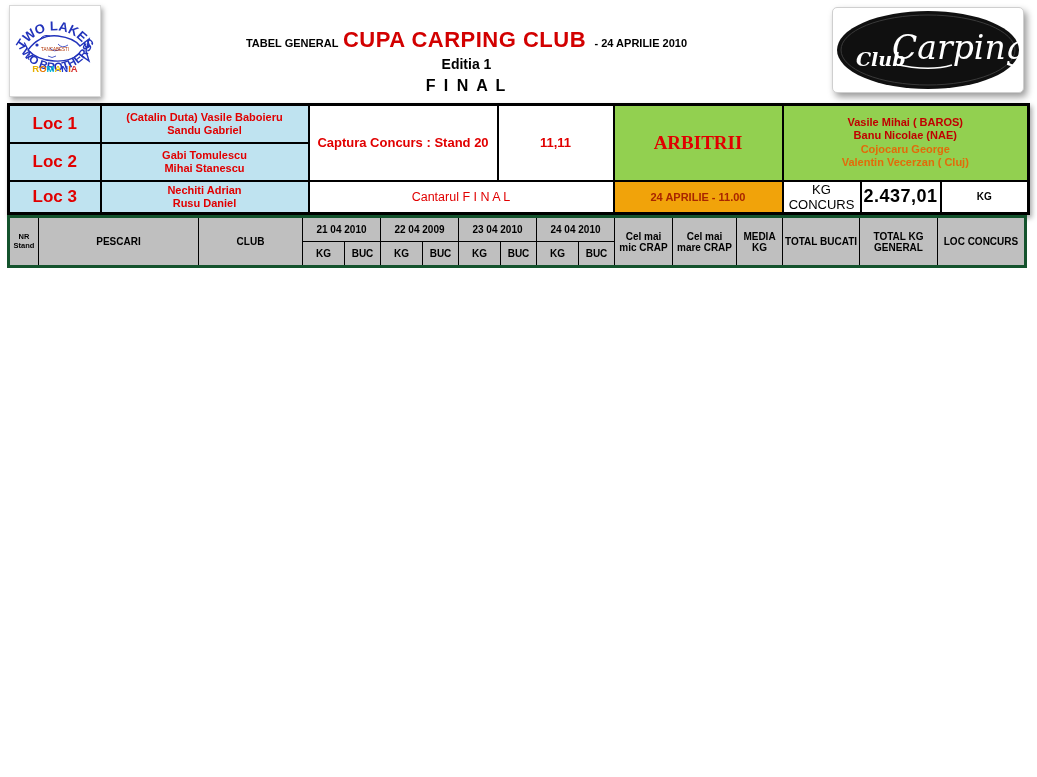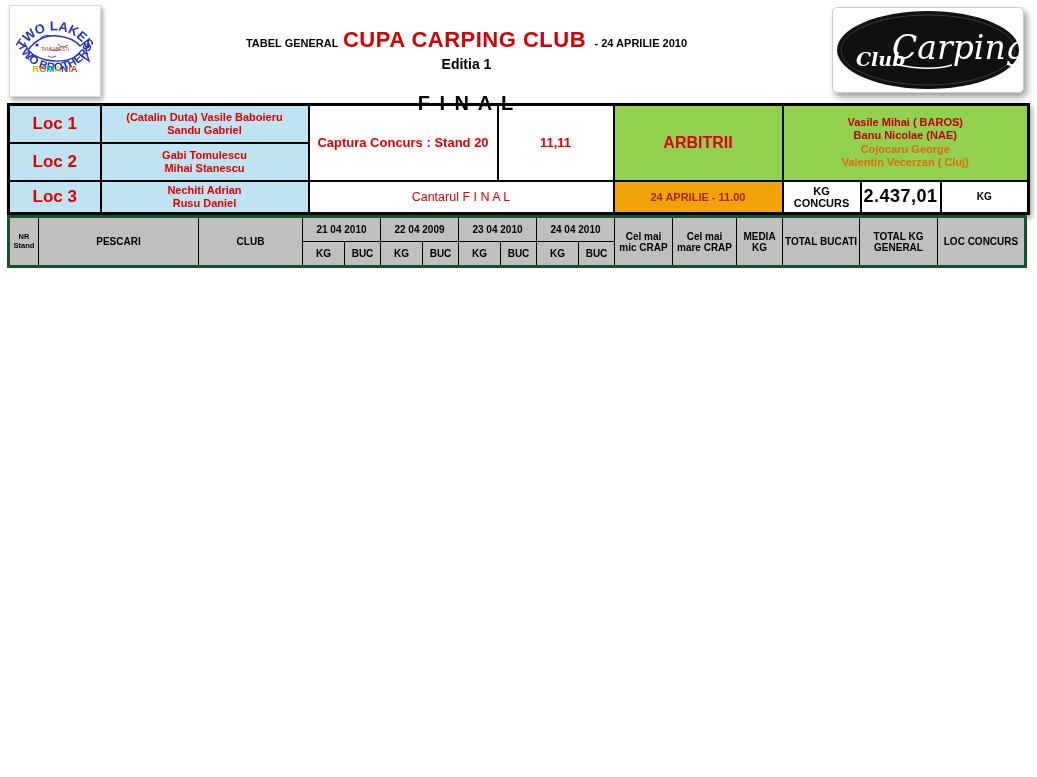--- a/index.html
+++ b/index.html
@@ -15,41 +15,41 @@
   
   .topbar{display:flex;align-items:flex-start;height:100px;}
   .logo-left{width:92px;height:92px;margin:2px 0 0 2px;background:#fff;border:1px solid #d8d8d8;
              box-shadow:2px 3px 5px rgba(0,0,0,.35);}
   .title-block{flex:1;text-align:center;padding-top:24px;}
   .title-line{white-space:nowrap;}
   .title-prefix,.title-suffix{font-size:11px;font-weight:bold;margin-top:32px;}
   .title-main{font-size:22px;font-weight:bold;color:var(--title-red);letter-spacing:.5px;}
   .title-suffix{margin-left:4px;}
   .title-edition{font-size:14px;font-weight:bold;margin-top:3px;}
-  .title-final{font-size:20px;font-weight:bold;margin-top:20px;letter-spacing:2px;}
+  .title-final{font-size:16px;font-weight:bold;margin-top:5px;letter-spacing:2px;}
   .logo-right{width:192px;height:86px;margin:4px 6px 0 0;background:#fff;border:1px solid #cfcfcf;
               border-radius:5px;box-shadow:3px 4px 7px rgba(0,0,0,.4);padding:1px;}
 
   
   table{border-collapse:collapse;table-layout:fixed;}
   .podium{width:1022px;border:3px solid #000;box-shadow:2px 3px 5px rgba(0,0,0,.35);}
   .podium td{border:2px solid #000;text-align:center;vertical-align:middle;padding:0 2px;overflow:hidden;}
   .podium tr.r1{height:38px;} .podium tr.r2{height:38px;} .podium tr.r3{height:33px;}
   td.blue{background:var(--light-blue);}
   td.green{background:var(--green);}
   td.orange{background:var(--orange);}
   .locl{font-size:17px;font-weight:bold;color:var(--red);}
   .pnames{font-size:11px;font-weight:bold;color:var(--red);line-height:13px;}
   .captura{font-size:13px;font-weight:bold;color:var(--red);}
   .capval{font-size:13px;font-weight:bold;color:var(--red);}
-  .arb{font-size:16px;font-weight:bold;color:var(--red);}
+  .arb{font-size:19px;font-weight:bold;color:var(--red);font-family:Liberation Serif, serif;}
   .arbnames{text-align:left;padding-left:5px;font-size:11px;font-weight:bold;line-height:13.5px;}
   .cantar{font-size:12.5px;font-weight:normal;color:var(--red);}
   .cdate{font-size:11px;font-weight:bold;color:var(--dark-red);}
-  .kgc{font-size:11px;font-weight:bold;}
+  .kgc{font-size:13px;font-weight:normal;}
   .kgv{font-size:18px;font-weight:bold;letter-spacing:.5px;}
   .kgu{font-size:10px;font-weight:bold;}
 
   
   .main{width:945px;border:3px solid #14532d;margin-top:0;}
   .main th,.main td{border:1px solid #000;text-align:center;vertical-align:middle;padding:0 1px;overflow:hidden;}
   .main thead th{background:var(--header-gray);font-size:10px;font-weight:bold;line-height:11px;}
   .main thead tr{height:25px;}
   .nrh{font-size:7.5px !important;line-height:8.5px !important;}
 </style>

